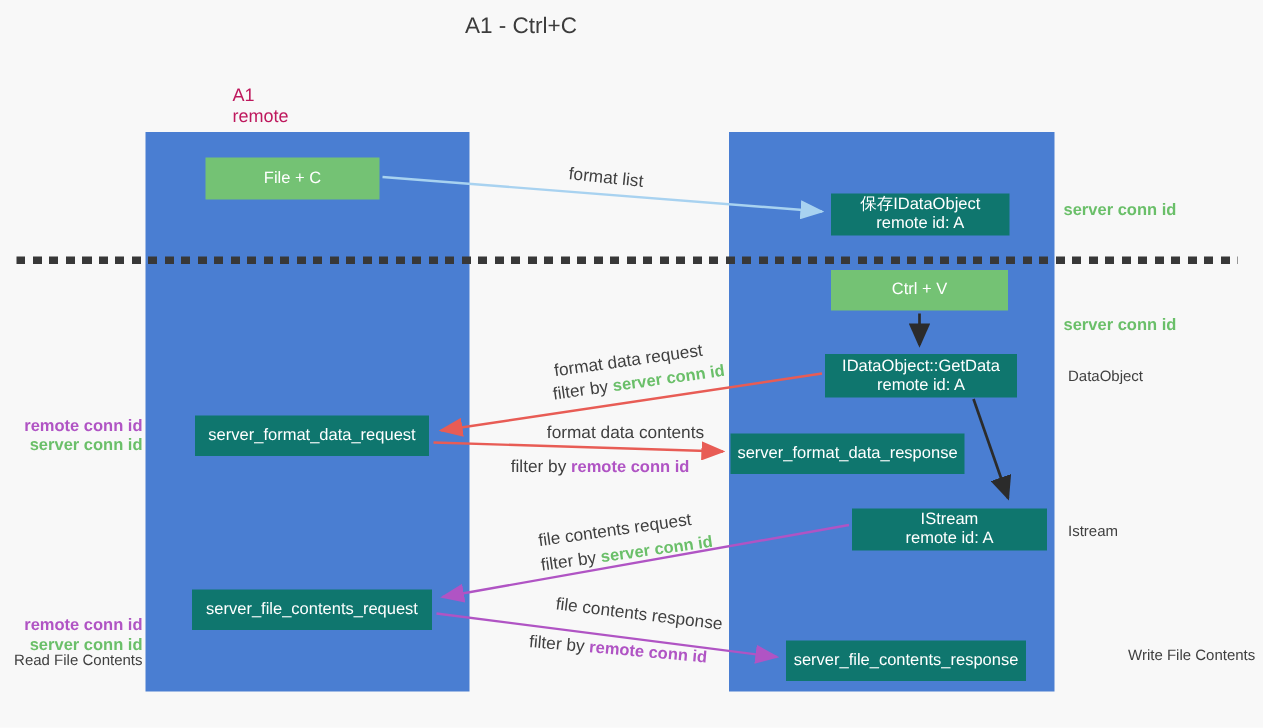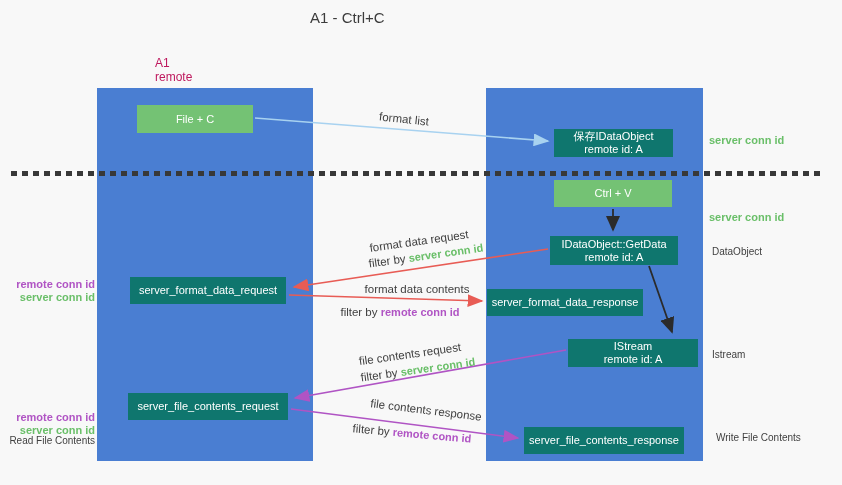--- a/index.html
+++ b/index.html
@@ -123,21 +123,21 @@
   </div>
 
   <div class="abs box orange" style="left:524px; top:427px; width:160px; height:27px;">
     <div>server_file_contents_response</div>
   </div>
 
   <div class="abs conn-label txt-green" style="left:709px; top:134px;">server conn id</div>
   <div class="abs conn-label txt-green" style="left:709px; top:211px;">server conn id</div>
   <div class="abs side-label" style="left:712px; top:246px;">DataObject</div>
   <div class="abs side-label" style="left:712px; top:349px;">Istream</div>
-  <div class="abs side-label" style="left:716px; top:432px;text-align:right;">Write File Contents</div>
+  <div class="abs side-label" style="left:752px; top:432px;text-align:right;">Write File Contents</div>
 
   <div class="abs right-align" style="left:5px; top:278px; width:90px;">
     <div class="conn-label txt-purple">remote conn id</div>
     <div class="conn-label txt-green">server conn id</div>
   </div>
   <div class="abs side-label right-align" style="left:0px; top:391px; width:95px;margin-top:44px;">Read File Contents</div>
   <div class="abs right-align" style="left:5px; top:411px; width:90px;">
     <div class="conn-label txt-purple">remote conn id</div>
     <div class="conn-label txt-green">server conn id</div>
   </div>

